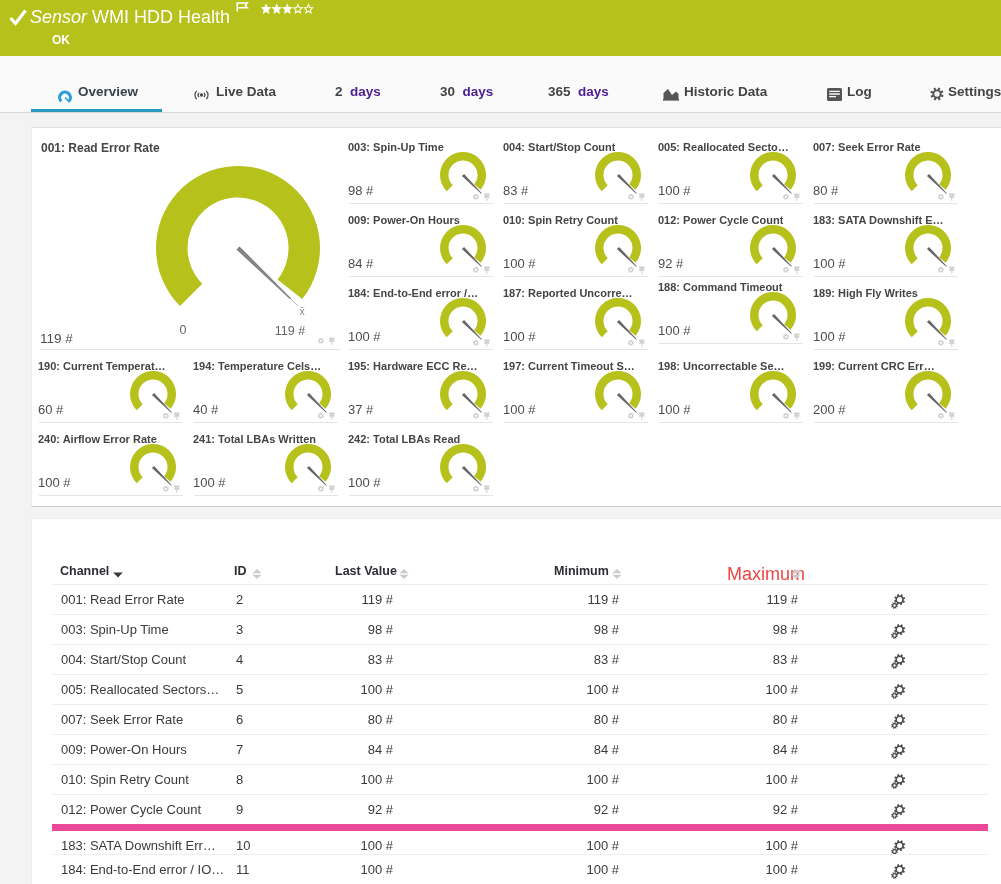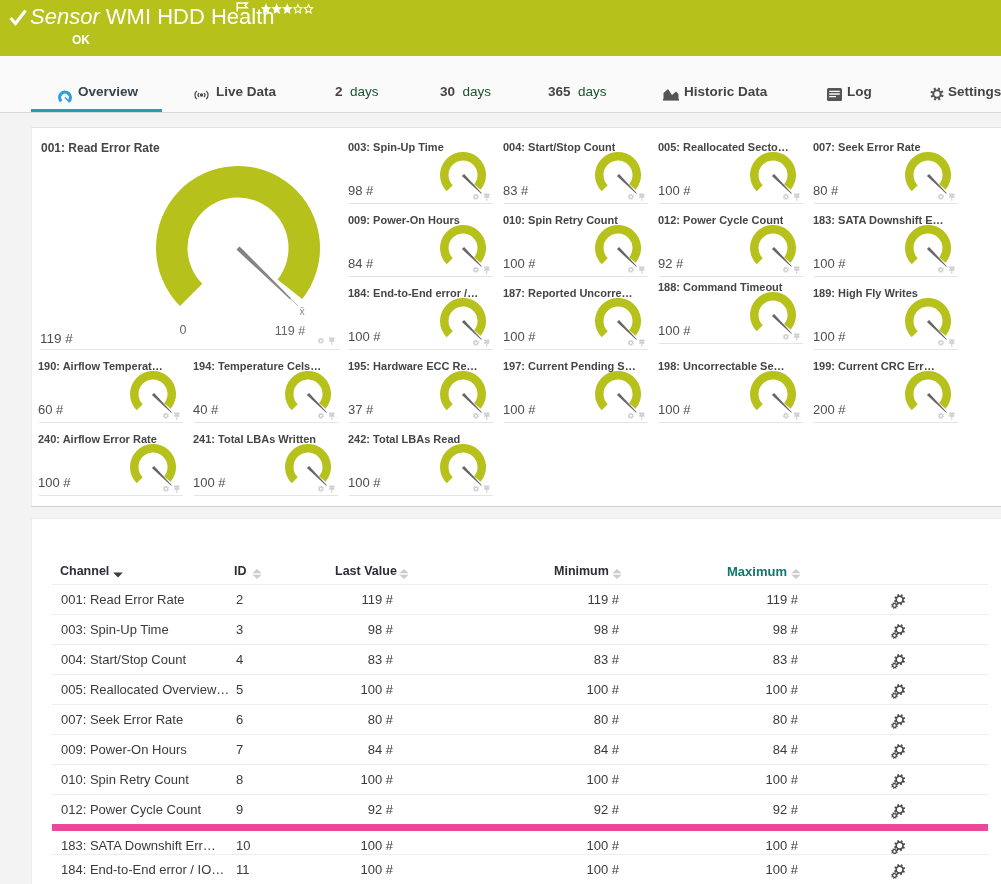--- a/index.html
+++ b/index.html
@@ -1,20 +1,20 @@
 <!DOCTYPE html>
 <html><head>
 <meta charset="utf-8">
 <style>
   * { margin:0; padding:0; box-sizing:border-box; }
   html,body { width:1001px; height:884px; background:#f3f3f3; font-family:"Liberation Sans", sans-serif; overflow:hidden; }
   .hdr { position:absolute; left:0; top:0; width:1001px; height:56px; background:#b6c11b; color:#fff; }
   .tabs { position:absolute; left:0; top:56px; width:1001px; height:57px; background:#fafafa; border-bottom:1px solid #d8d8d8; }
   .tab { position:absolute; top:18px; height:36px; line-height:36px; font-size:13.5px; color:#444; font-weight:700; white-space:nowrap; }
-  .tab .lite { color:#14532d; font-weight:400; }
+  .tab .lite { color:#4c1d95; font-weight:700; }
   .panel { position:absolute; background:#fff; }
   .cell { position:absolute; width:145px; height:73px; }
   .cell .bline { position:absolute; left:0; right:1px; bottom:0; border-bottom:1px solid #e4e4e4; }
   .ct { position:absolute; left:-1px; top:10px; font-size:11px; font-weight:700; color:#454545; white-space:nowrap; overflow:hidden; }
   .cv { position:absolute; left:-1px; bottom:6px; font-size:13px; font-weight:400; color:#4d4d4d; }
   .gsm { position:absolute; right:6px; top:19px; width:50px; height:52px; }
   .cic { position:absolute; right:2px; bottom:2px; width:24px; height:11px; }
   .trow { font-size:13px; color:#3a3a3a; }
 </style>
 </head>
@@ -33,36 +33,36 @@
       <rect x="4.3" y="6.2" width="1.4" height="4.5"></rect>
     </g>
   </g>
 </defs>
 </svg>
 
 <div class="hdr">
   <svg width="20" height="20" viewBox="0 0 20 20" style="position:absolute;left:8px;top:7px">
     <path d="M2.5 11 L7.5 16.5 L17.5 3.5" stroke="#fff" stroke-width="3.2" fill="none"></path>
   </svg>
-  <div style="position:absolute;left:30px;top:8px;font-size:22px;line-height:18px;"><i>Sensor</i> WMI HDD Health</div>
+  <div style="position:absolute;left:30px;top:8px;font-size:18px;line-height:18px;"><i>Sensor</i> WMI HDD Health</div>
   <svg width="13" height="10" viewBox="0 0 13 10" style="position:absolute;left:236px;top:2px">
     <path d="M1.2 0.3 L1.2 9.4 M1.2 1.1 L11.2 1.1 L9.2 3.4 L11.2 5.7 L1.2 5.7" stroke="#fff" stroke-width="1.5" fill="none"></path>
   </svg>
   <svg width="53" height="13" viewBox="0 0 52 12" preserveAspectRatio="none" style="position:absolute;left:261px;top:3px">
     <g fill="#fff">
       <path id="star1" d="M5 0.3 L6.5 3.7 L10.2 4 L7.4 6.5 L8.2 10.2 L5 8.2 L1.8 10.2 L2.6 6.5 L-0.2 4 L3.5 3.7 Z"></path>
       <use href="#star1" x="10.4"></use>
       <use href="#star1" x="20.8"></use>
     </g>
     <g fill="none" stroke="#fff" stroke-width="1">
       <path d="M36.2 1.4 L37.4 4.1 L40.3 4.3 L38.1 6.3 L38.7 9.2 L36.2 7.6 L33.7 9.2 L34.3 6.3 L32.1 4.3 L35 4.1 Z"></path>
       <path transform="translate(10.4,0)" d="M36.2 1.4 L37.4 4.1 L40.3 4.3 L38.1 6.3 L38.7 9.2 L36.2 7.6 L33.7 9.2 L34.3 6.3 L32.1 4.3 L35 4.1 Z"></path>
     </g>
   </svg>
-  <div style="position:absolute;left:52px;top:33px;font-size:12px;font-weight:700;margin-left:20px;">OK</div>
+  <div style="position:absolute;left:52px;top:33px;font-size:12px;font-weight:700;">OK</div>
 </div>
 
 <div class="tabs">
   <svg width="16" height="16" viewBox="0 0 16 16" style="position:absolute;left:57px;top:33px">
     <path d="M3.05 13.45 A7 7 0 1 1 13.36 13.0 L10.91 10.94 A3.8 3.8 0 1 0 5.31 11.19 Z" fill="#2da0da"></path>
     <path d="M8 8.5 L12.6 13.1" stroke="#2da0da" stroke-width="1.5"></path>
   </svg>
   <div class="tab" style="left:78px;color:#38434c">Overview</div>
   <svg width="15" height="10" viewBox="0 0 15 10" style="position:absolute;left:194px;top:34px">
     <circle cx="7.5" cy="5" r="1.7" fill="#4a4a4a"></circle>
@@ -219,21 +219,21 @@
         <svg class="gsm" viewBox="0 0 50 52">
           <use href="#sgauge"></use>
         </svg>
         <div class="cv">100 #</div>
         <svg class="cic">
           <use href="#cellicons"></use>
         </svg>
         <div class="bline"></div>
       </div>
       <div class="cell" style="left:7px;top:222px">
-        <div class="ct">190: Airflow Temperat…</div>
+        <div class="ct">190: Current Temperat…</div>
         <svg class="gsm" viewBox="0 0 50 52">
           <use href="#sgauge"></use>
         </svg>
         <div class="cv">60 #</div>
         <svg class="cic">
           <use href="#cellicons"></use>
         </svg>
         <div class="bline"></div>
       </div>
       <div class="cell" style="left:162px;top:222px">
@@ -252,21 +252,21 @@
         <svg class="gsm" viewBox="0 0 50 52">
           <use href="#sgauge"></use>
         </svg>
         <div class="cv">37 #</div>
         <svg class="cic">
           <use href="#cellicons"></use>
         </svg>
         <div class="bline"></div>
       </div>
       <div class="cell" style="left:472px;top:222px">
-        <div class="ct">197: Current Pending S…</div>
+        <div class="ct">197: Current Timeout S…</div>
         <svg class="gsm" viewBox="0 0 50 52">
           <use href="#sgauge"></use>
         </svg>
         <div class="cv">100 #</div>
         <svg class="cic">
           <use href="#cellicons"></use>
         </svg>
         <div class="bline"></div>
       </div>
       <div class="cell" style="left:627px;top:222px">
@@ -358,21 +358,21 @@
       <div style="position:absolute;left:303px;top:45px;font-size:12.5px;color:#2d2d35;font-weight:700">Last Value</div>
       <svg width="10" height="10" viewBox="0 0 10 10" style="position:absolute;left:367px;top:50px">
         <polygon points="5,0 9.6,4.2 0.4,4.2" fill="#ccc"></polygon>
         <polygon points="5,10 9.6,5.8 0.4,5.8" fill="#ccc"></polygon>
       </svg>
       <div style="position:absolute;left:522px;top:45px;font-size:12.5px;color:#2d2d35;font-weight:700">Minimum</div>
       <svg width="10" height="10" viewBox="0 0 10 10" style="position:absolute;left:580px;top:50px">
         <polygon points="5,0 9.6,4.2 0.4,4.2" fill="#ccc"></polygon>
         <polygon points="5,10 9.6,5.8 0.4,5.8" fill="#ccc"></polygon>
       </svg>
-      <div style="position:absolute;left:695px;top:45px;font-size:13px;color:#0f766e;font-weight:700">Maximum</div>
+      <div style="position:absolute;left:695px;top:45px;font-size:18px;color:#ef4444;font-weight:400">Maximum</div>
       <svg width="10" height="10" viewBox="0 0 10 10" style="position:absolute;left:759px;top:50px">
         <polygon points="5,0 9.6,4.2 0.4,4.2" fill="#ccc"></polygon>
         <polygon points="5,10 9.6,5.8 0.4,5.8" fill="#ccc"></polygon>
       </svg>
       <div style="position:absolute;left:20px;right:13px;top:65px;height:30px;border-top:1px solid #eee">
         <div class="trow" style="position:absolute;left:9px;top:7px">001: Read Error Rate</div>
         <div class="trow" style="position:absolute;left:184px;top:7px">2</div>
         <div class="trow" style="position:absolute;left:220px;width:121px;top:7px;text-align:right">119 #</div>
         <div class="trow" style="position:absolute;left:420px;width:147px;top:7px;text-align:right">119 #</div>
         <div class="trow" style="position:absolute;left:600px;width:146px;top:7px;text-align:right">119 #</div>
@@ -397,21 +397,21 @@
         <div class="trow" style="position:absolute;left:184px;top:7px">4</div>
         <div class="trow" style="position:absolute;left:220px;width:121px;top:7px;text-align:right">83 #</div>
         <div class="trow" style="position:absolute;left:420px;width:147px;top:7px;text-align:right">83 #</div>
         <div class="trow" style="position:absolute;left:600px;width:146px;top:7px;text-align:right">83 #</div>
         <svg width="20" height="18" viewBox="0 0 20 18" style="position:absolute;left:839px;top:7px">
           <path transform="translate(2.6,1.6)" d="M11.35 7.65 L10.53 9.30 L9.25 8.66 L8.16 9.60 L8.61 10.95 L6.87 11.53 L6.42 10.18 L4.98 10.07 L4.35 11.35 L2.70 10.53 L3.34 9.25 L2.40 8.16 L1.05 8.61 L0.47 6.87 L1.82 6.42 L1.93 4.98 L0.65 4.35 L1.47 2.70 L2.75 3.34 L3.84 2.40 L3.39 1.05 L5.13 0.47 L5.58 1.82 L7.02 1.93 L7.65 0.65 L9.30 1.47 L8.66 2.75 L9.60 3.84 L10.95 3.39 L11.53 5.13 L10.18 5.58 L10.07 7.02 Z M8.60 6.00 A2.60 2.60 0 1 0 3.40 6.00 A2.60 2.60 0 1 0 8.60 6.00 Z" fill="#4a4a4a" fill-rule="evenodd"></path>
           <path transform="translate(0,10)" d="M6.88 3.84 L6.56 4.99 L5.60 4.66 L5.11 5.28 L5.65 6.13 L4.61 6.71 L4.16 5.81 L3.38 5.90 L3.16 6.88 L2.01 6.56 L2.34 5.60 L1.72 5.11 L0.87 5.65 L0.29 4.61 L1.19 4.16 L1.10 3.38 L0.12 3.16 L0.44 2.01 L1.40 2.34 L1.89 1.72 L1.35 0.87 L2.39 0.29 L2.84 1.19 L3.62 1.10 L3.84 0.12 L4.99 0.44 L4.66 1.40 L5.28 1.89 L6.13 1.35 L6.71 2.39 L5.81 2.84 L5.90 3.62 Z M4.70 3.50 A1.20 1.20 0 1 0 2.30 3.50 A1.20 1.20 0 1 0 4.70 3.50 Z" fill="#4a4a4a" fill-rule="evenodd"></path>
         </svg>
       </div>
       <div style="position:absolute;left:20px;right:13px;top:155px;height:30px;border-top:1px solid #eee">
-        <div class="trow" style="position:absolute;left:9px;top:7px">005: Reallocated Overview…</div>
+        <div class="trow" style="position:absolute;left:9px;top:7px">005: Reallocated Sectors…</div>
         <div class="trow" style="position:absolute;left:184px;top:7px">5</div>
         <div class="trow" style="position:absolute;left:220px;width:121px;top:7px;text-align:right">100 #</div>
         <div class="trow" style="position:absolute;left:420px;width:147px;top:7px;text-align:right">100 #</div>
         <div class="trow" style="position:absolute;left:600px;width:146px;top:7px;text-align:right">100 #</div>
         <svg width="20" height="18" viewBox="0 0 20 18" style="position:absolute;left:839px;top:7px">
           <path transform="translate(2.6,1.6)" d="M11.35 7.65 L10.53 9.30 L9.25 8.66 L8.16 9.60 L8.61 10.95 L6.87 11.53 L6.42 10.18 L4.98 10.07 L4.35 11.35 L2.70 10.53 L3.34 9.25 L2.40 8.16 L1.05 8.61 L0.47 6.87 L1.82 6.42 L1.93 4.98 L0.65 4.35 L1.47 2.70 L2.75 3.34 L3.84 2.40 L3.39 1.05 L5.13 0.47 L5.58 1.82 L7.02 1.93 L7.65 0.65 L9.30 1.47 L8.66 2.75 L9.60 3.84 L10.95 3.39 L11.53 5.13 L10.18 5.58 L10.07 7.02 Z M8.60 6.00 A2.60 2.60 0 1 0 3.40 6.00 A2.60 2.60 0 1 0 8.60 6.00 Z" fill="#4a4a4a" fill-rule="evenodd"></path>
           <path transform="translate(0,10)" d="M6.88 3.84 L6.56 4.99 L5.60 4.66 L5.11 5.28 L5.65 6.13 L4.61 6.71 L4.16 5.81 L3.38 5.90 L3.16 6.88 L2.01 6.56 L2.34 5.60 L1.72 5.11 L0.87 5.65 L0.29 4.61 L1.19 4.16 L1.10 3.38 L0.12 3.16 L0.44 2.01 L1.40 2.34 L1.89 1.72 L1.35 0.87 L2.39 0.29 L2.84 1.19 L3.62 1.10 L3.84 0.12 L4.99 0.44 L4.66 1.40 L5.28 1.89 L6.13 1.35 L6.71 2.39 L5.81 2.84 L5.90 3.62 Z M4.70 3.50 A1.20 1.20 0 1 0 2.30 3.50 A1.20 1.20 0 1 0 4.70 3.50 Z" fill="#4a4a4a" fill-rule="evenodd"></path>
         </svg>
       </div>
       <div style="position:absolute;left:20px;right:13px;top:185px;height:30px;border-top:1px solid #eee">

